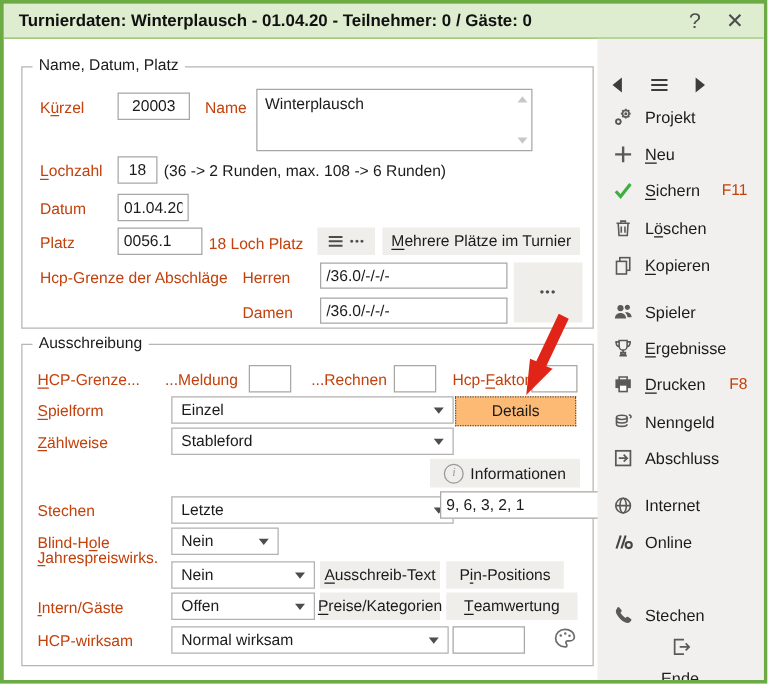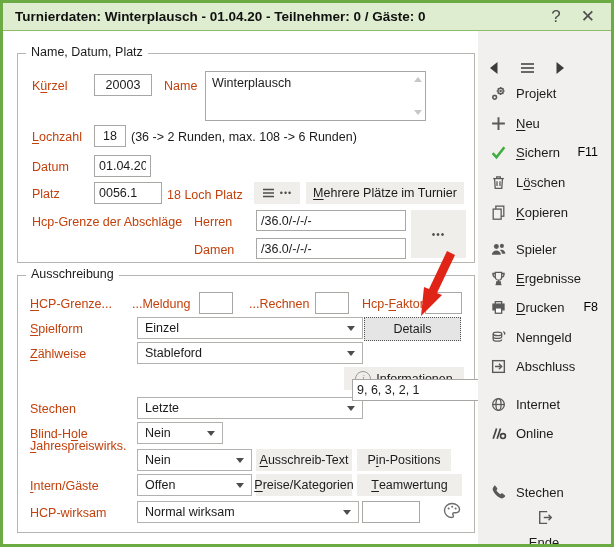--- a/index.html
+++ b/index.html
@@ -4,39 +4,39 @@
 <style>
   html,body{margin:0;padding:0;}
   body{font-family:"Liberation Sans",sans-serif;background:#e8e8e8;}
   .window{position:relative;width:614px;height:547px;box-sizing:border-box;border:3px solid #6caa43;background:#fff;overflow:hidden;}
   .titlebar{position:absolute;left:0;top:0;right:0;height:28px;background:#deeccf;border-bottom:1px solid #8dbd63;display:flex;align-items:center;box-sizing:border-box;}
   .titlebar .title{font-size:13.5px;font-weight:bold;color:#111;padding-left:12px;white-space:nowrap;}
   .titlebar .winbtns{margin-left:auto;display:flex;gap:20px;padding-right:16px;}
   .titlebar .winbtn{font-size:17px;color:#4d4d4d;line-height:1;cursor:default;}
   .sidebar{position:absolute;left:475px;top:28px;bottom:0;width:133px;background:#f1f0ee;}
   .side-item{position:absolute;left:12px;width:108px;height:20px;display:flex;align-items:center;gap:9px;font-size:13px;color:#1b1b1b;cursor:default;}
-  .side-item .key{margin-left:auto;color:#000000;font-size:12.5px;}
+  .side-item .key{margin-left:auto;color:#c2410c;font-size:12.5px;}
   .side-nav{position:absolute;left:10px;top:30px;width:78px;display:flex;align-items:center;justify-content:space-between;}
   .icon{flex:0 0 auto;display:inline-flex;}
   u{text-decoration:underline;text-underline-offset:1.5px;}
   .groupbox{position:absolute;border:1px solid #b7b5b2;background:#fff;}
   .legend{position:absolute;top:-9px;left:8px;background:#fff;padding:0 5px;font-size:12.5px;color:#1b1b1b;white-space:nowrap;}
   .label{position:absolute;font-size:12.5px;color:#c2410c;white-space:nowrap;}
   .hint{color:#1b1b1b;}
   .tbox{position:absolute;box-sizing:border-box;border:1px solid #a9a7a4;background:#fff;font-family:"Liberation Sans",sans-serif;font-size:12.5px;color:#1b1b1b;padding:2px 4px;}
   input.tbox{height:22px;}
   .center{text-align:center;}
   .textarea{position:absolute;box-sizing:border-box;border:1px solid #a9a7a4;background:#fff;font-size:12.5px;color:#1b1b1b;padding:4px 16px 4px 6px;}
   .scrollcaret{position:absolute;right:3px;width:0;height:0;border-left:4px solid transparent;border-right:4px solid transparent;}
   .caret-up{top:5px;border-bottom:5px solid #c9c7c4;}
   .caret-dn{bottom:5px;border-top:5px solid #c9c7c4;}
   .dropdown{position:absolute;box-sizing:border-box;height:22px;border:1px solid #b3b1ae;background:#fff;display:flex;align-items:center;font-size:12.5px;color:#1b1b1b;padding:0 18px 0 7px;cursor:default;}
   .dd-arrow{position:absolute;right:7px;top:8px;width:0;height:0;border-left:4px solid transparent;border-right:4px solid transparent;border-top:5px solid #4d4d4d;}
   .btn{position:absolute;box-sizing:border-box;height:22px;background:#f0eeeb;display:flex;align-items:center;justify-content:center;font-size:12.5px;color:#1b1b1b;cursor:default;white-space:nowrap;}
-  .details-btn{border:1px dotted #555;background:#e5e5e5;height:24px;}
+  .details-btn{border:1px dotted #555;background:#fdba74;height:24px;}
   .iconbtn{gap:5px;}
   .info-circle{display:inline-flex;align-items:center;justify-content:center;width:14px;height:14px;border:1px solid #9a9a9a;border-radius:50%;color:#9a9a9a;font-size:10px;font-family:"Liberation Serif",serif;font-style:italic;}
   .arrow-overlay{position:absolute;left:0;top:0;width:614px;height:547px;pointer-events:none;z-index:50;}
   .palette{position:absolute;cursor:pointer;}
 </style>
 </head>
 <body>
 
 <div class="window">
 
@@ -113,21 +113,21 @@
     <div class="btn iconbtn" style="left:326px;top:91px;width:120px;height:23px;">
       <span class="info-circle">i</span>
       <span>Informationen</span>
     </div>
 
     <span class="label" style="left:12px;top:126px;">Stechen</span>
     <div class="dropdown" style="left:119px;top:121px;width:226px;">
       <span>Letzte</span>
       <span class="dd-arrow"></span>
     </div>
-    <input class="tbox" style="left: 334px; top: 103px; width: 128px;" value="9, 6, 3, 2, 1">
+    <input class="tbox" style="left: 334px; top: 117px; width: 128px;" value="9, 6, 3, 2, 1">
 
     <span class="label" style="left:12px;top:151px;">Blind-H<u>o</u>le</span>
     <div class="dropdown" style="left:119px;top:146px;width:86px;">
       <span>Nein</span>
       <span class="dd-arrow"></span>
     </div>
 
     <span class="label" style="left:12px;top:163px;"><u>J</u>ahrespreiswirks.</span>
     <div class="dropdown" style="left:119px;top:173px;width:115px;">
       <span>Nein</span>

